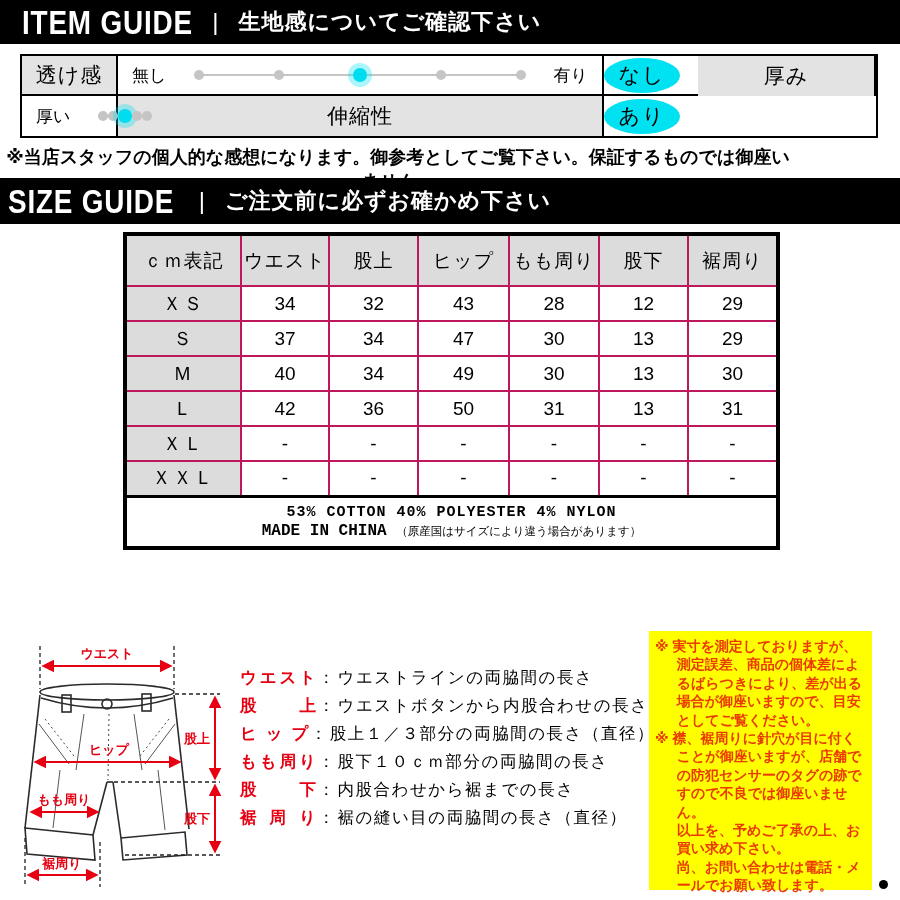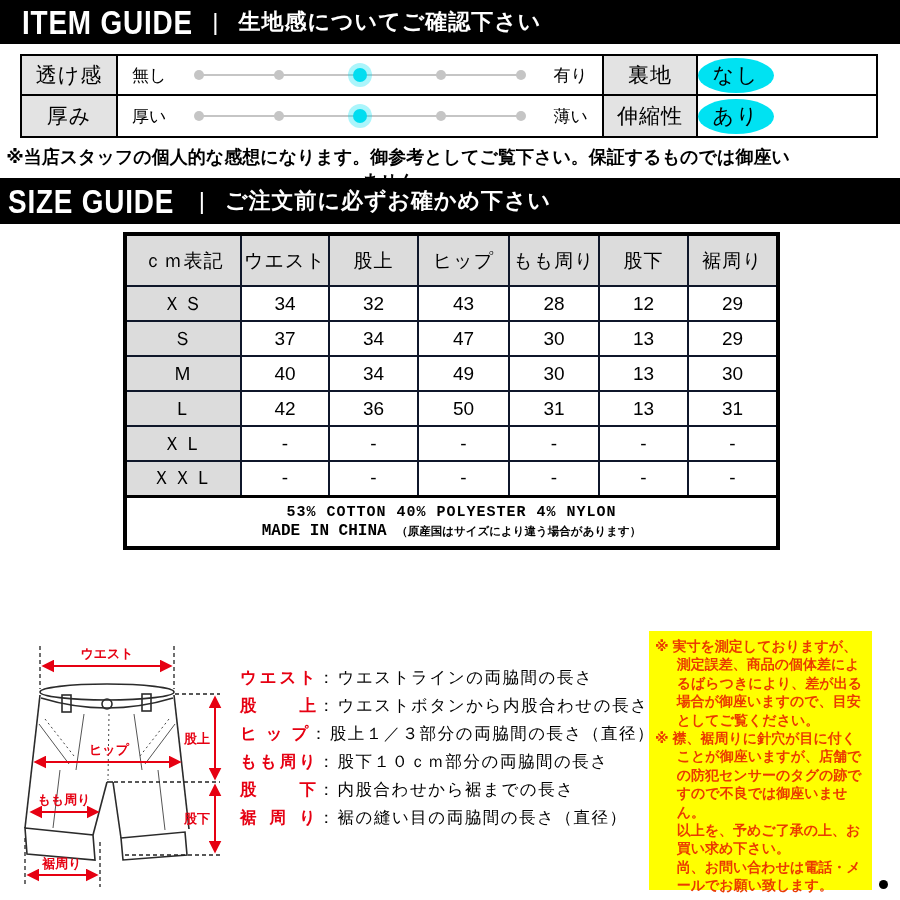--- a/index.html
+++ b/index.html
@@ -37,28 +37,28 @@
   .ig-value { justify-content:flex-start; background:#fff; }
   .pill { min-width:76px; height:35px; padding:0 12px; border-radius:50%; background:#00e2f2;
           display:flex; align-items:center; justify-content:center; font-size:21px; letter-spacing:2px; }
 
   .staff-note { position:absolute; top:145px; left:0; width:796px; text-align:center;
                 font-size:18px; font-weight:700; }
 
   
   .size-table { position:absolute; left:123px; top:232px; border-collapse:collapse;
                 border:4px solid #000; table-layout:fixed; }
-  .size-table th, .size-table td { border:2px solid #0f172a; text-align:center; vertical-align:middle; }
+  .size-table th, .size-table td { border:2px solid #be185d; text-align:center; vertical-align:middle; }
   .size-table thead th { height:52px; background:#dcdcdc; font-size:19px; font-weight:400; letter-spacing:1px; }
   .size-table tbody th { background:#dcdcdc; font-size:19px; font-weight:400; letter-spacing:2px; }
   .size-table tbody th, .size-table tbody td { height:35px; font-size:19px; }
   .size-table tfoot td { border-top:3px solid #000; height:52px; padding:3px 0; }
   .comp1 { font-family:"Liberation Mono","DejaVu Sans Mono",monospace; font-size:15px; font-weight:700; letter-spacing:1px; }
   .comp2 { font-family:"Liberation Mono","DejaVu Sans Mono",monospace; font-size:16px; font-weight:700; margin-top:1px; }
-  .comp2-note { font-family:"Liberation Sans","DejaVu Sans",sans-serif; font-size:11.5px; font-weight:700; }
+  .comp2-note { font-family:"Liberation Sans","DejaVu Sans",sans-serif; font-size:11.5px; font-weight:400; }
   .col-size{width:116px}.col-a{width:88px}.col-b{width:89px}.col-c{width:91px}.col-d{width:90px}.col-e{width:89px}.col-f{width:90px}
 
   
   .defs { position:absolute; left:240px; top:664px; width:415px; }
   .def-row { height:28px; display:flex; align-items:center; font-size:16.5px; white-space:nowrap; }
   .def-term { color:#e60012; font-weight:700; display:inline-block; width:76px;
               text-align:justify; text-align-last:justify; }
   .def-colon { margin:0 3px 0 2px; }
   .def-desc { letter-spacing:1.5px; }
 
@@ -97,21 +97,20 @@
       <span class="sl-end">無し</span>
       <span class="track">
         <i class="dot"></i>
           <i class="dot"></i>
           <i class="dot active"></i>
           <i class="dot"></i>
           <i class="dot"></i>
       </span>
       <span class="sl-end">有り</span>
     </div>
-    <div class="ig-cell ig-row1 ig-label">裏地</div>
     <div class="ig-cell ig-row1 ig-value ig-last">
       <span class="pill">なし</span>
     </div>
 
     <div class="ig-cell ig-label">厚み</div>
     <div class="ig-cell ig-slider">
       <span class="sl-end">厚い</span>
       <span class="track">
         <i class="dot"></i>
           <i class="dot"></i>

